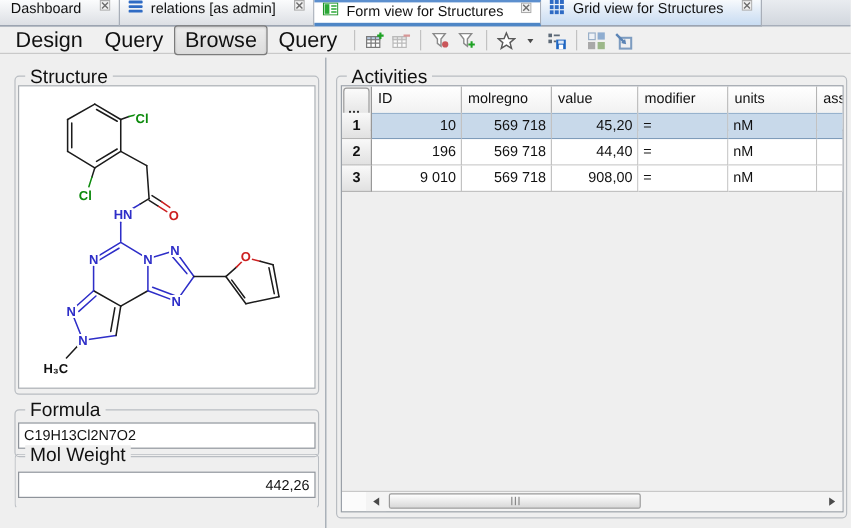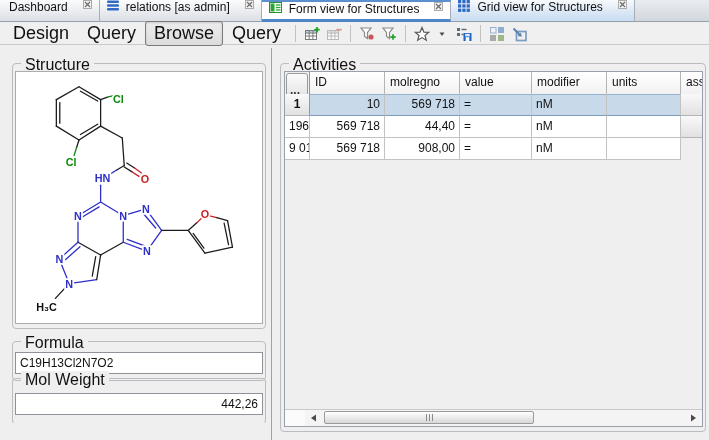--- a/index.html
+++ b/index.html
@@ -341,20 +341,21 @@
         <div class="hcell">ID</div>
         <div class="hcell">molregno</div>
         <div class="hcell">value</div>
         <div class="hcell">modifier</div>
         <div class="hcell">units</div>
         <div class="hcell">assa</div>
 
         <div class="rhead">1</div>
         <div class="cell num sel">10</div>
         <div class="cell num sel">569 718</div>
+        <div class="cell num sel">45,20</div>
         <div class="cell sel">=</div>
         <div class="cell sel">nM</div>
         <div class="cell sel"></div>
 
         <div class="rhead">2</div>
         <div class="cell num">196</div>
         <div class="cell num">569 718</div>
         <div class="cell num">44,40</div>
         <div class="cell">=</div>
         <div class="cell">nM</div>

